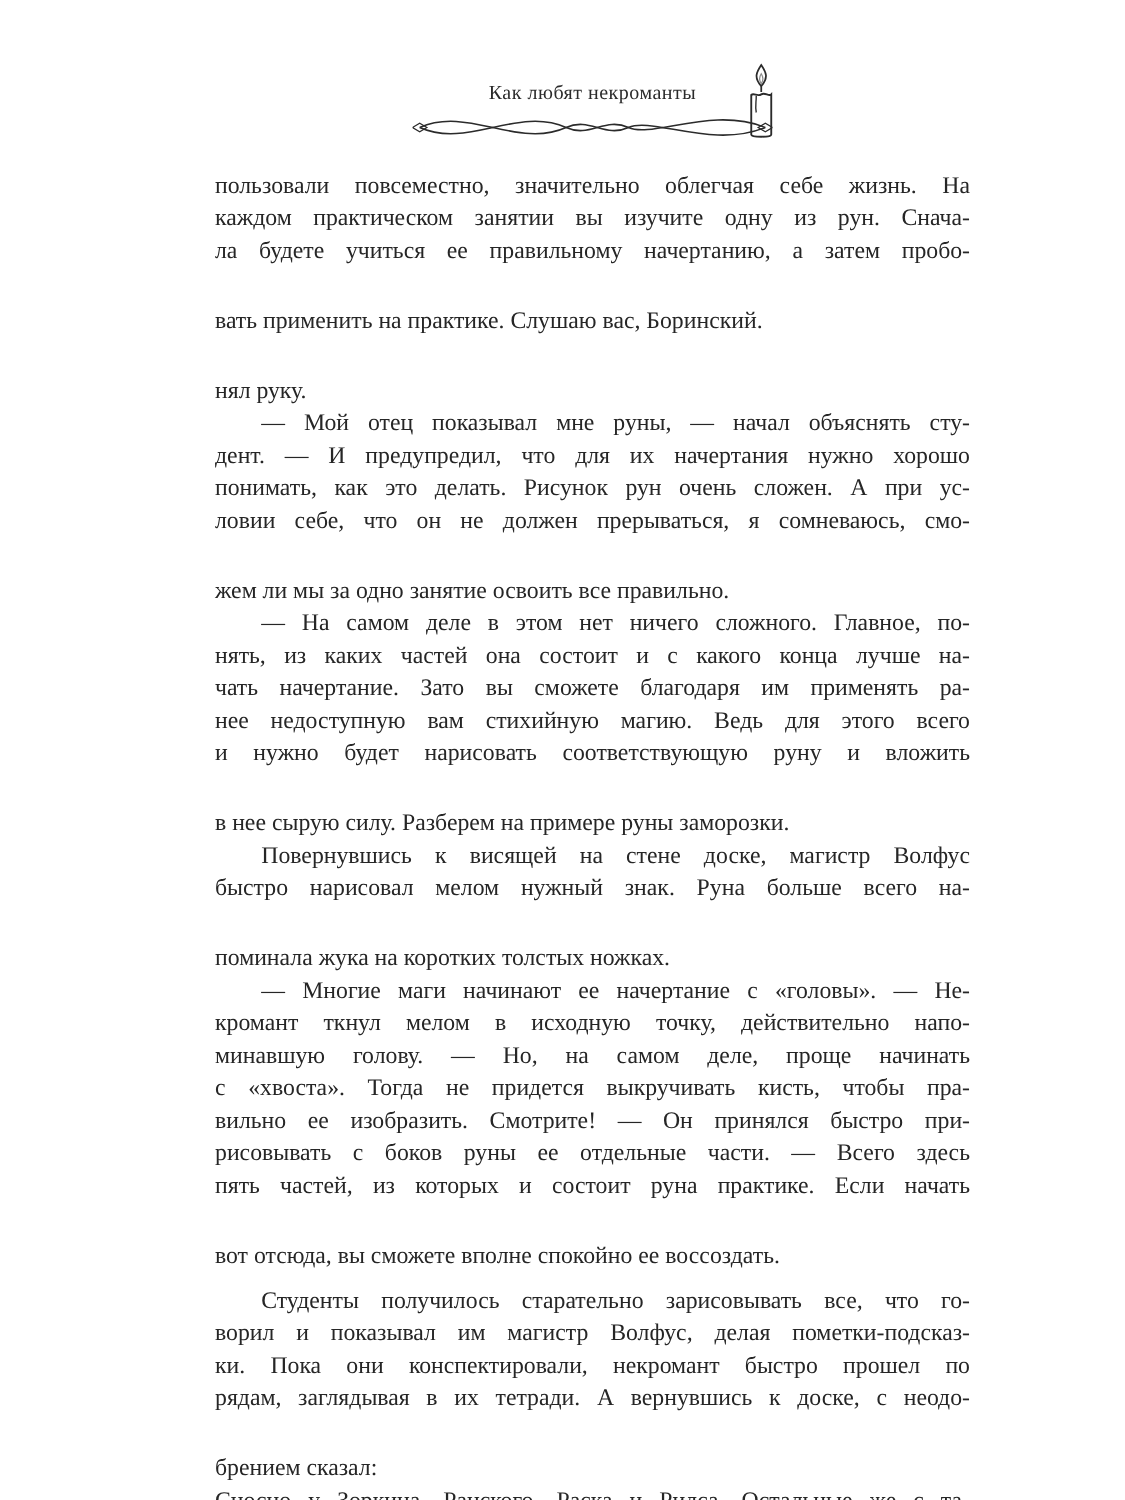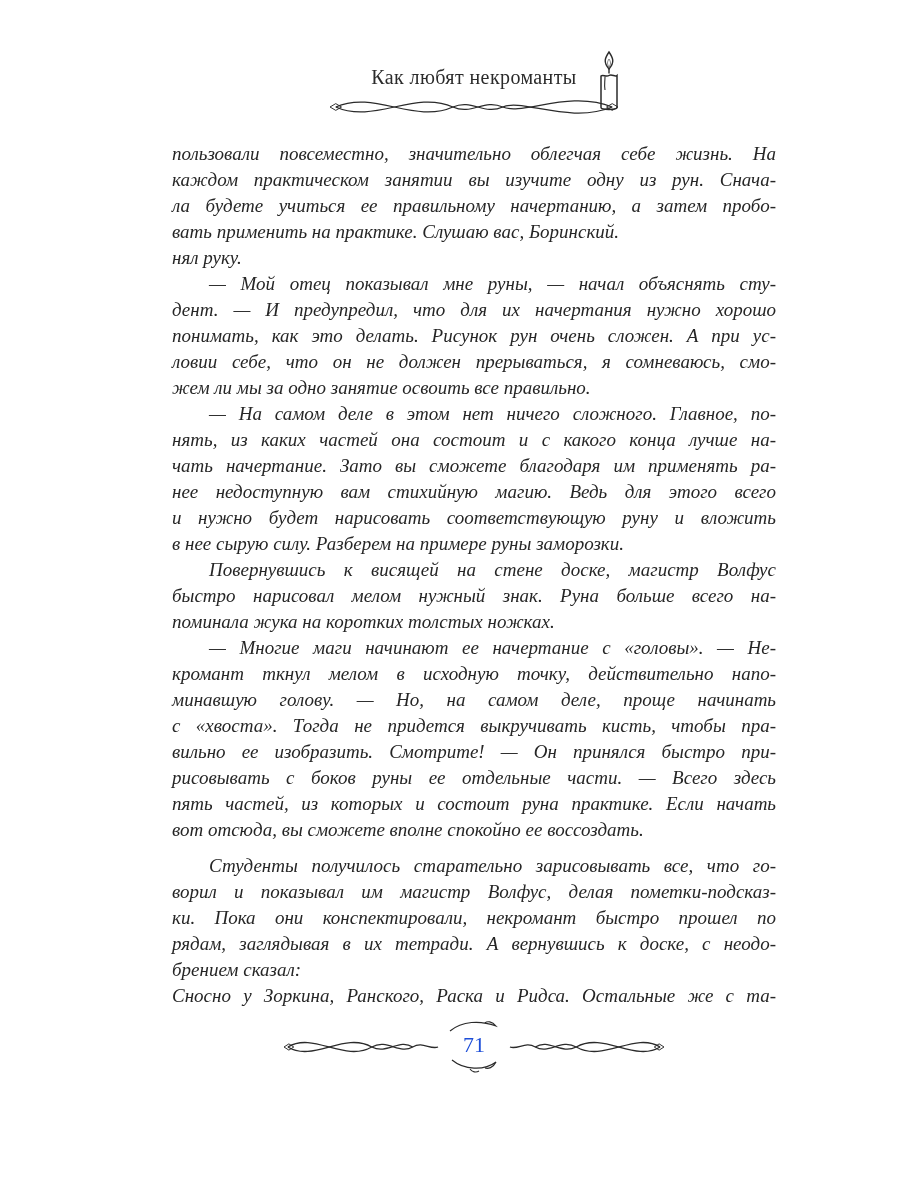--- a/index.html
+++ b/index.html
@@ -15,42 +15,41 @@
     position:absolute;
     left:172px; top:0;
     width:604px;
   }
   .book-header {
     position:relative;
     margin-top:66px;
     text-align:center;
   }
   .book-title {
-    font-size:20px;
+    font-size:16px;
     letter-spacing:0.4px;
     color:#2b2b2b;
   }
   .candle {
     position:absolute;
     left:50%;
     margin-left:118px;
     top:-16px;
   }
   .header-flourish { display:block; margin:6px auto 0; }
   .text-block {
     margin-top:22px;
     font-size:19px;
     line-height:26px;
   }
   .line {
     text-align:justify;
     text-align-last:justify;
-    font-style:italic;
   }
-  .line.last { text-align-last:left; }
+  .line.last { text-align-last:left;margin-top:30px; }
   .line.indent { text-indent:37px; }
   .paragraph.section-break { margin-top:10px; }
   .book-footer {
     margin-top:10px;
     display:flex;
     align-items:center;
     justify-content:center;
     gap:6px;
   }
   .page-number-group {

